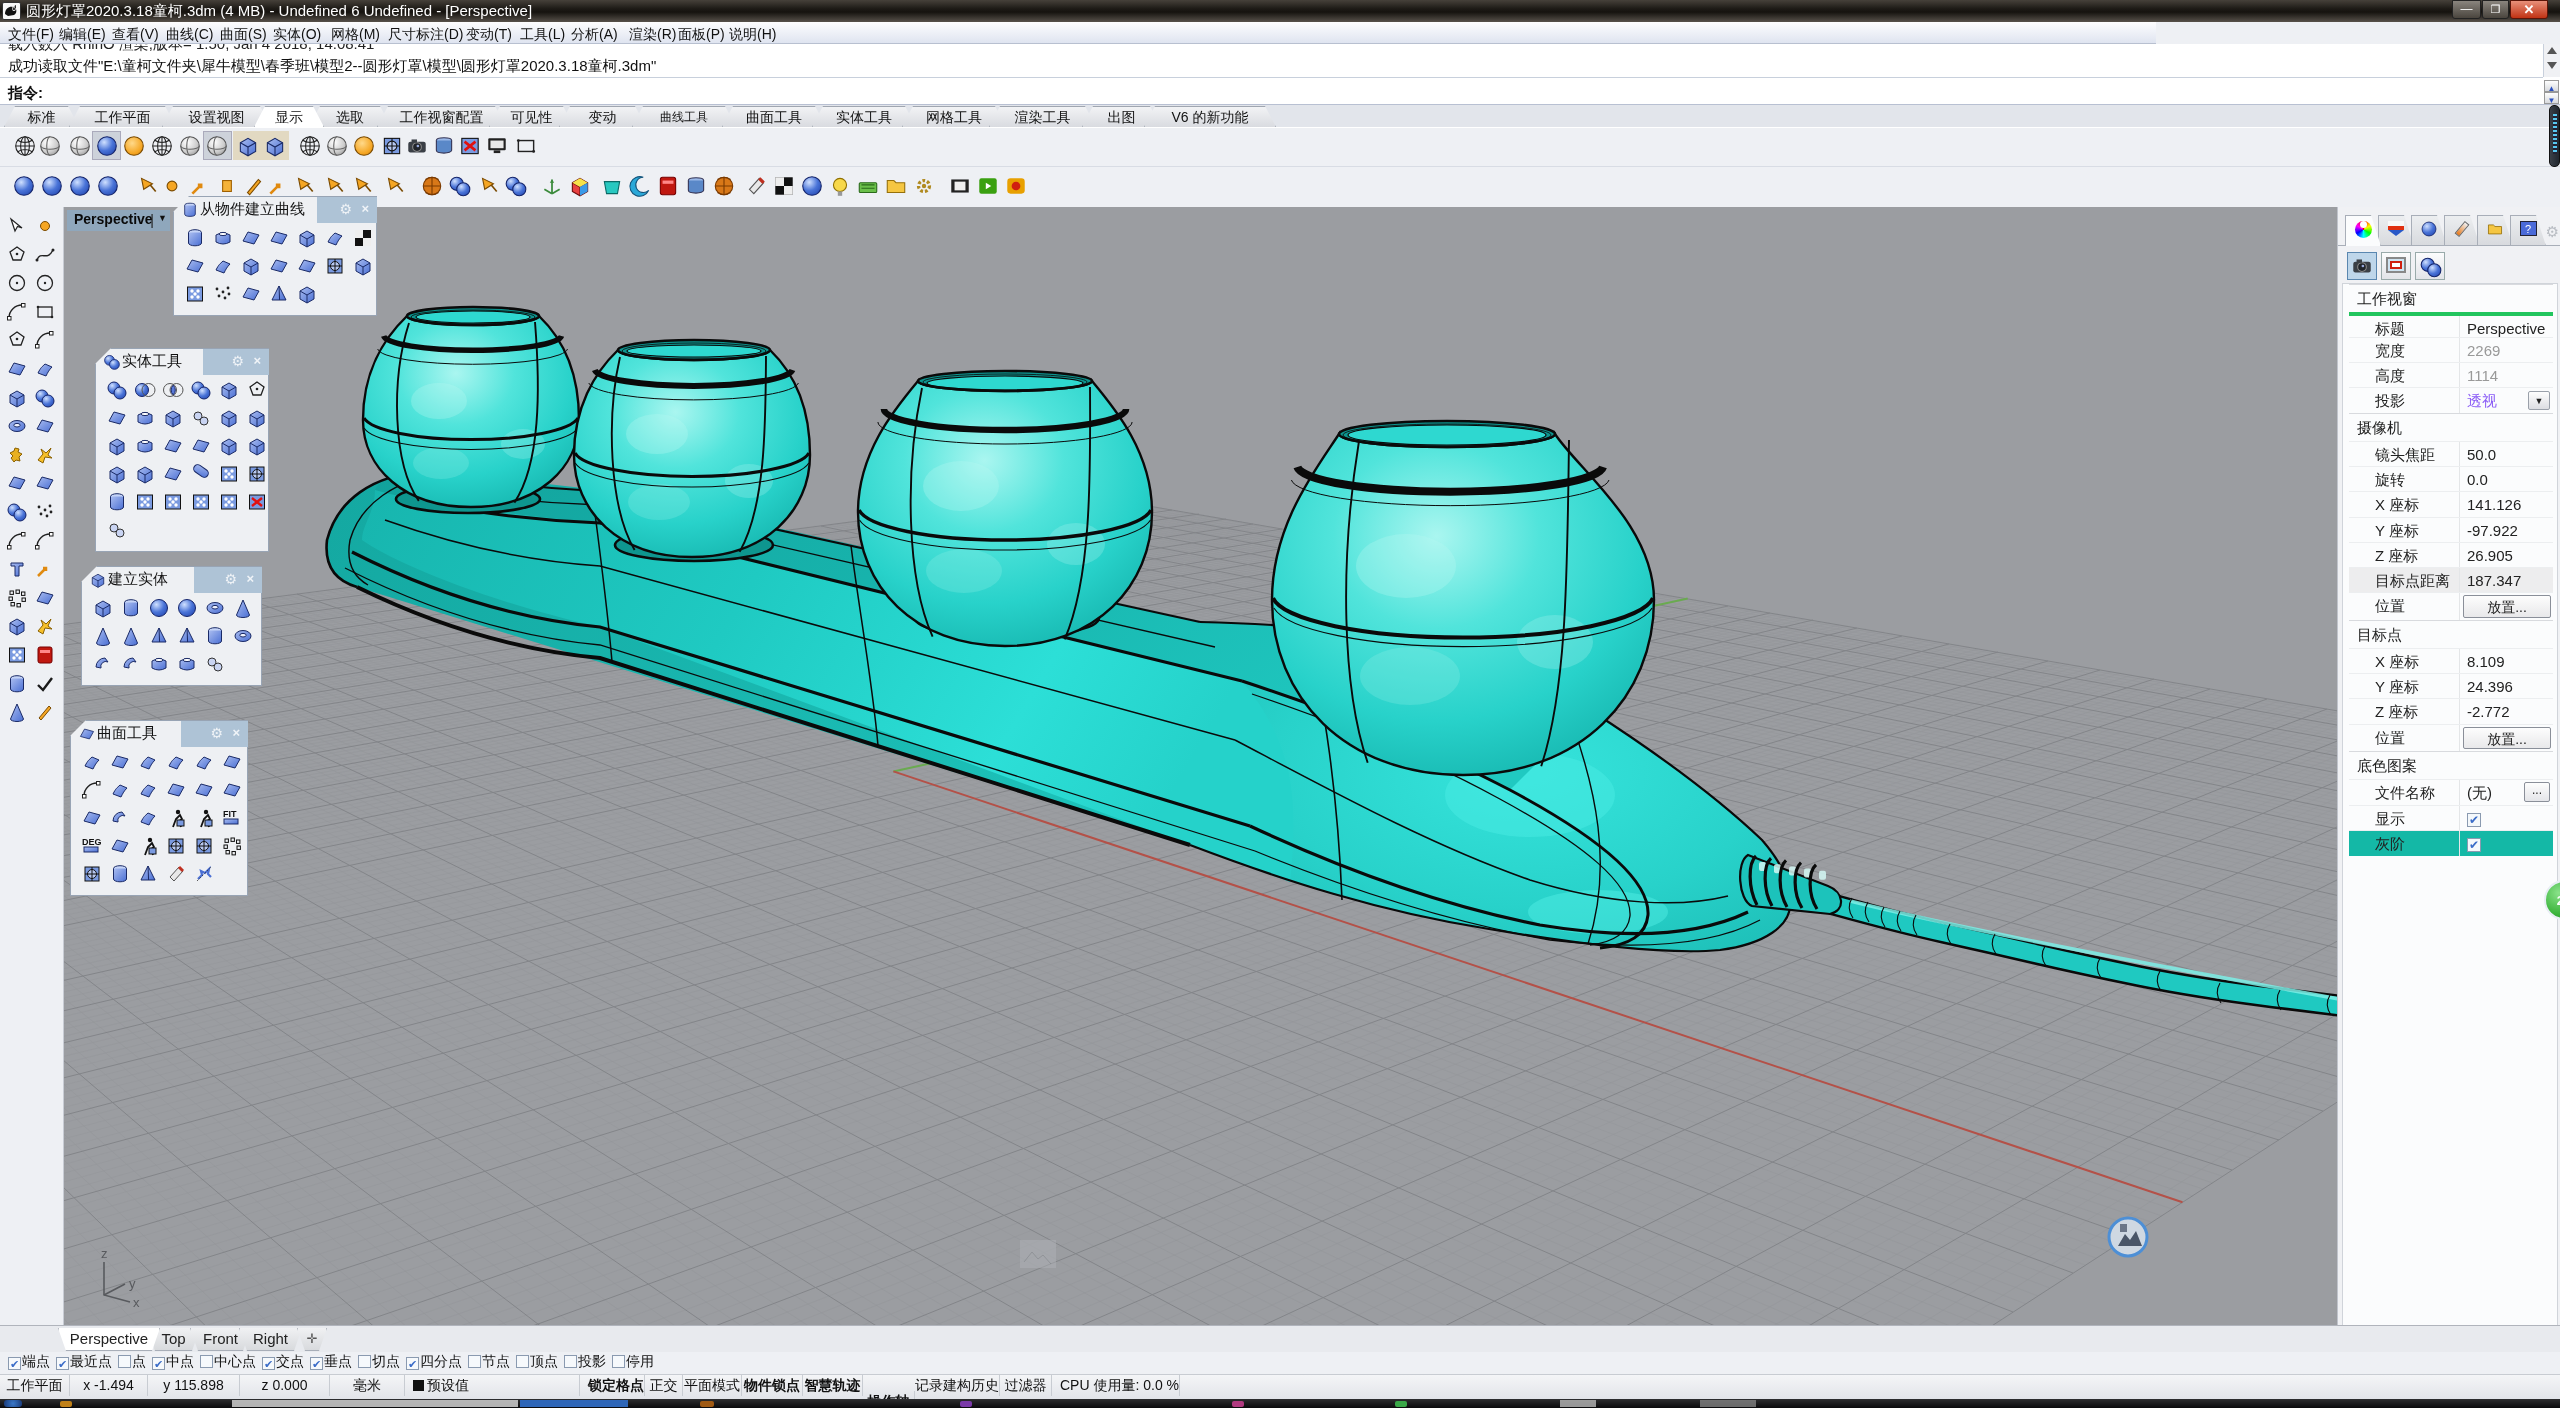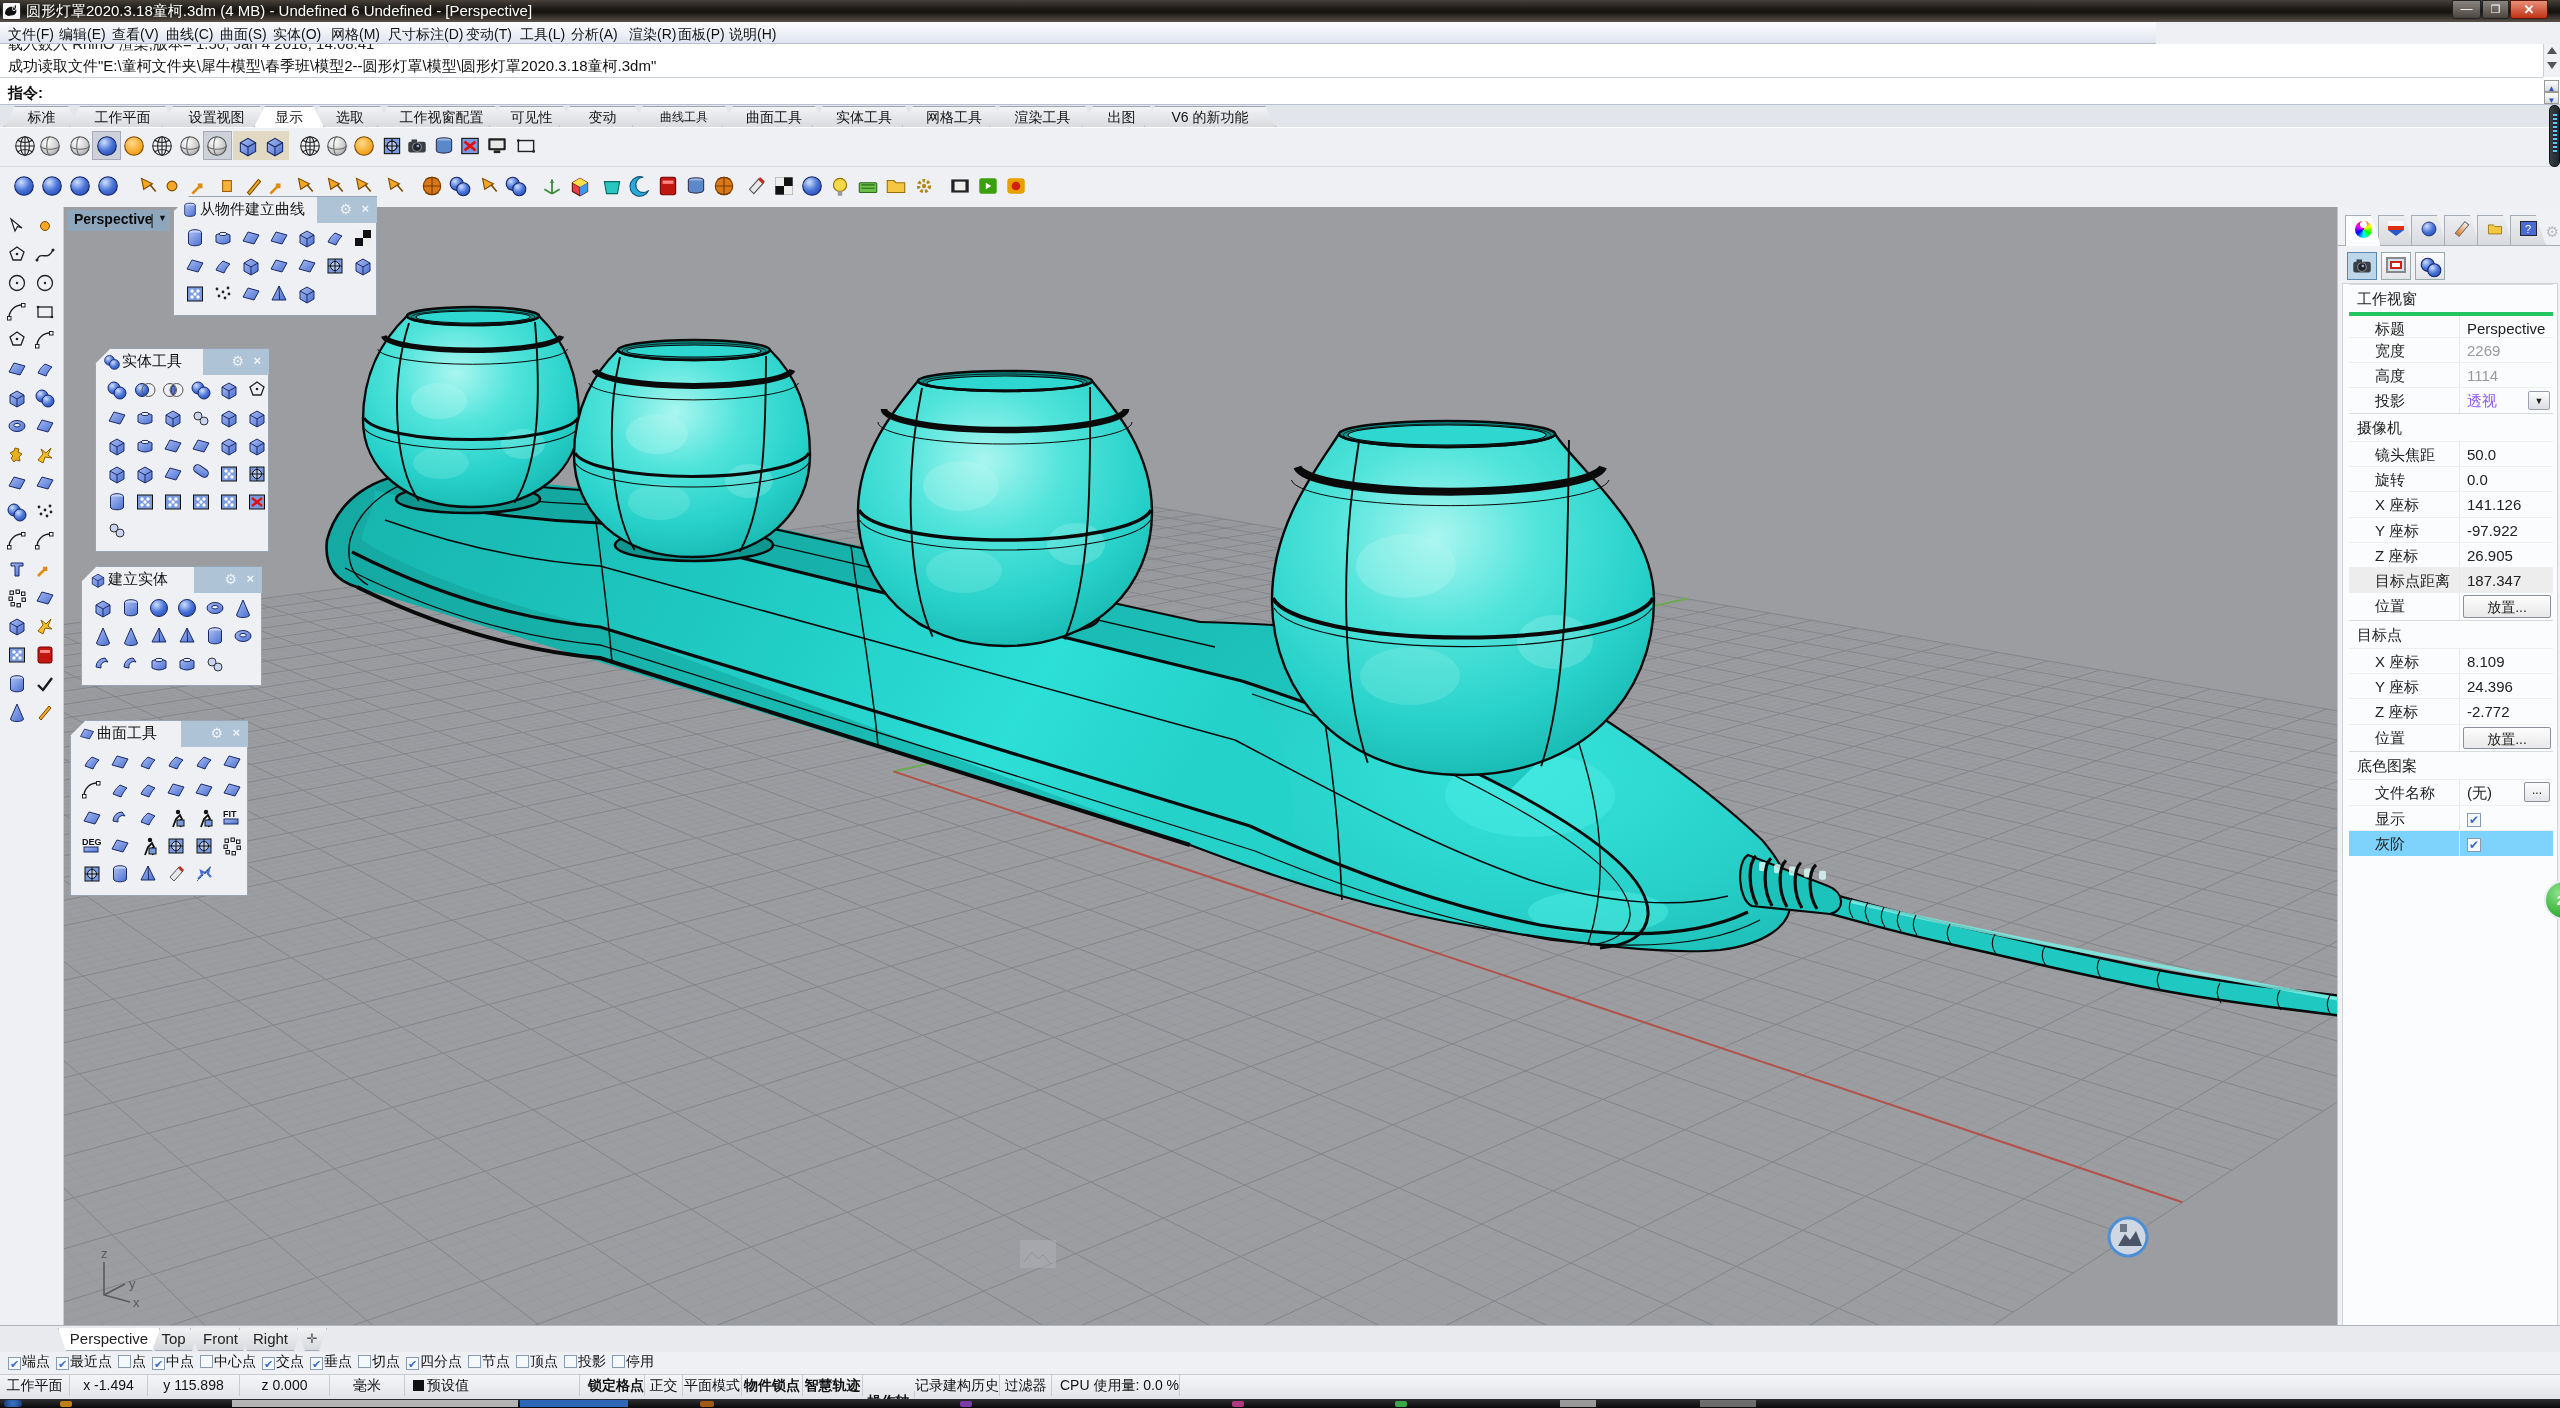--- a/index.html
+++ b/index.html
@@ -1263,21 +1263,21 @@
         <span style="position:absolute;left:26px;top:4px">文件名称</span>
         <span style="position:absolute;left:110px;top:0;bottom:0;border-left:1px solid #e4e6e8"></span>
         <span style="position:absolute;left:118px;top:4px;color:#222">(无)</span>
         <div style="position:absolute;right:3px;top:2px;width:26px;height:20px;background:linear-gradient(#fdfdfd,#e4e5e9);border:1px solid #8a8f99;border-radius:2px;text-align:center;font-size:12px">...</div>
       </div>
       <div style="position:absolute;left:6px;right:4px;top:521px;height:25px;background:#fbfcfd;border-top:1px solid #eceef0;font-size:15px;color:#222">
         <span style="position:absolute;left:26px;top:4px">显示</span>
         <span style="position:absolute;left:110px;top:0;bottom:0;border-left:1px solid #e4e6e8"></span>
         <span style="position:absolute;left:118px;top:4px"><span style="display:inline-block;width:14px;height:14px;border:1px solid #8a9ab0;background:#f4f8fb;color:#3a6cc8;font-size:12px;line-height:13px;text-align:center">✔</span></span>
       </div>
-      <div style="position:absolute;left:6px;right:4px;top:546px;height:26px;background:#7dd3fc;border-top:1px solid #eceef0;font-size:15px;color:#222">
+      <div style="position:absolute;left:6px;right:4px;top:546px;height:26px;background:#14b8a6;border-top:1px solid #eceef0;font-size:15px;color:#222">
         <span style="position:absolute;left:26px;top:4px">灰阶</span>
         <span style="position:absolute;left:110px;top:0;bottom:0;border-left:1px solid #e4e6e8"></span>
         <span style="position:absolute;left:118px;top:4px"><span style="display:inline-block;width:14px;height:14px;border:1px solid #8a9ab0;background:#f4f8fb;color:#3a6cc8;font-size:12px;line-height:13px;text-align:center">✔</span></span>
       </div>
     </div>
   <div class="abs" style="left:206px;top:673px;width:40px;height:40px;border-radius:50%;background:radial-gradient(circle at 35% 30%,#8ae28a,#3db53d 60%,#1e8a1e);border:2px solid #e8eef4;color:#fff;font-size:13px;font-weight:bold;text-align:center;line-height:38px">25</div>
 </div>
 
 <div class="abs" style="left:0;top:1325px;width:2560px;height:27px;background:#e8eaee;border-top:1px solid #b0b4bc">
     <div style="position:absolute;left:58px;top:2px;width:102px;height:23px;background:#ffffff;border:1px solid #a8aeb8;border-top:none;clip-path:polygon(0 0,100% 0,calc(100% - 8px) 100%,8px 100%);text-align:center;font-size:15px;line-height:22px;color:#222;z-index:2">Perspective</div>

